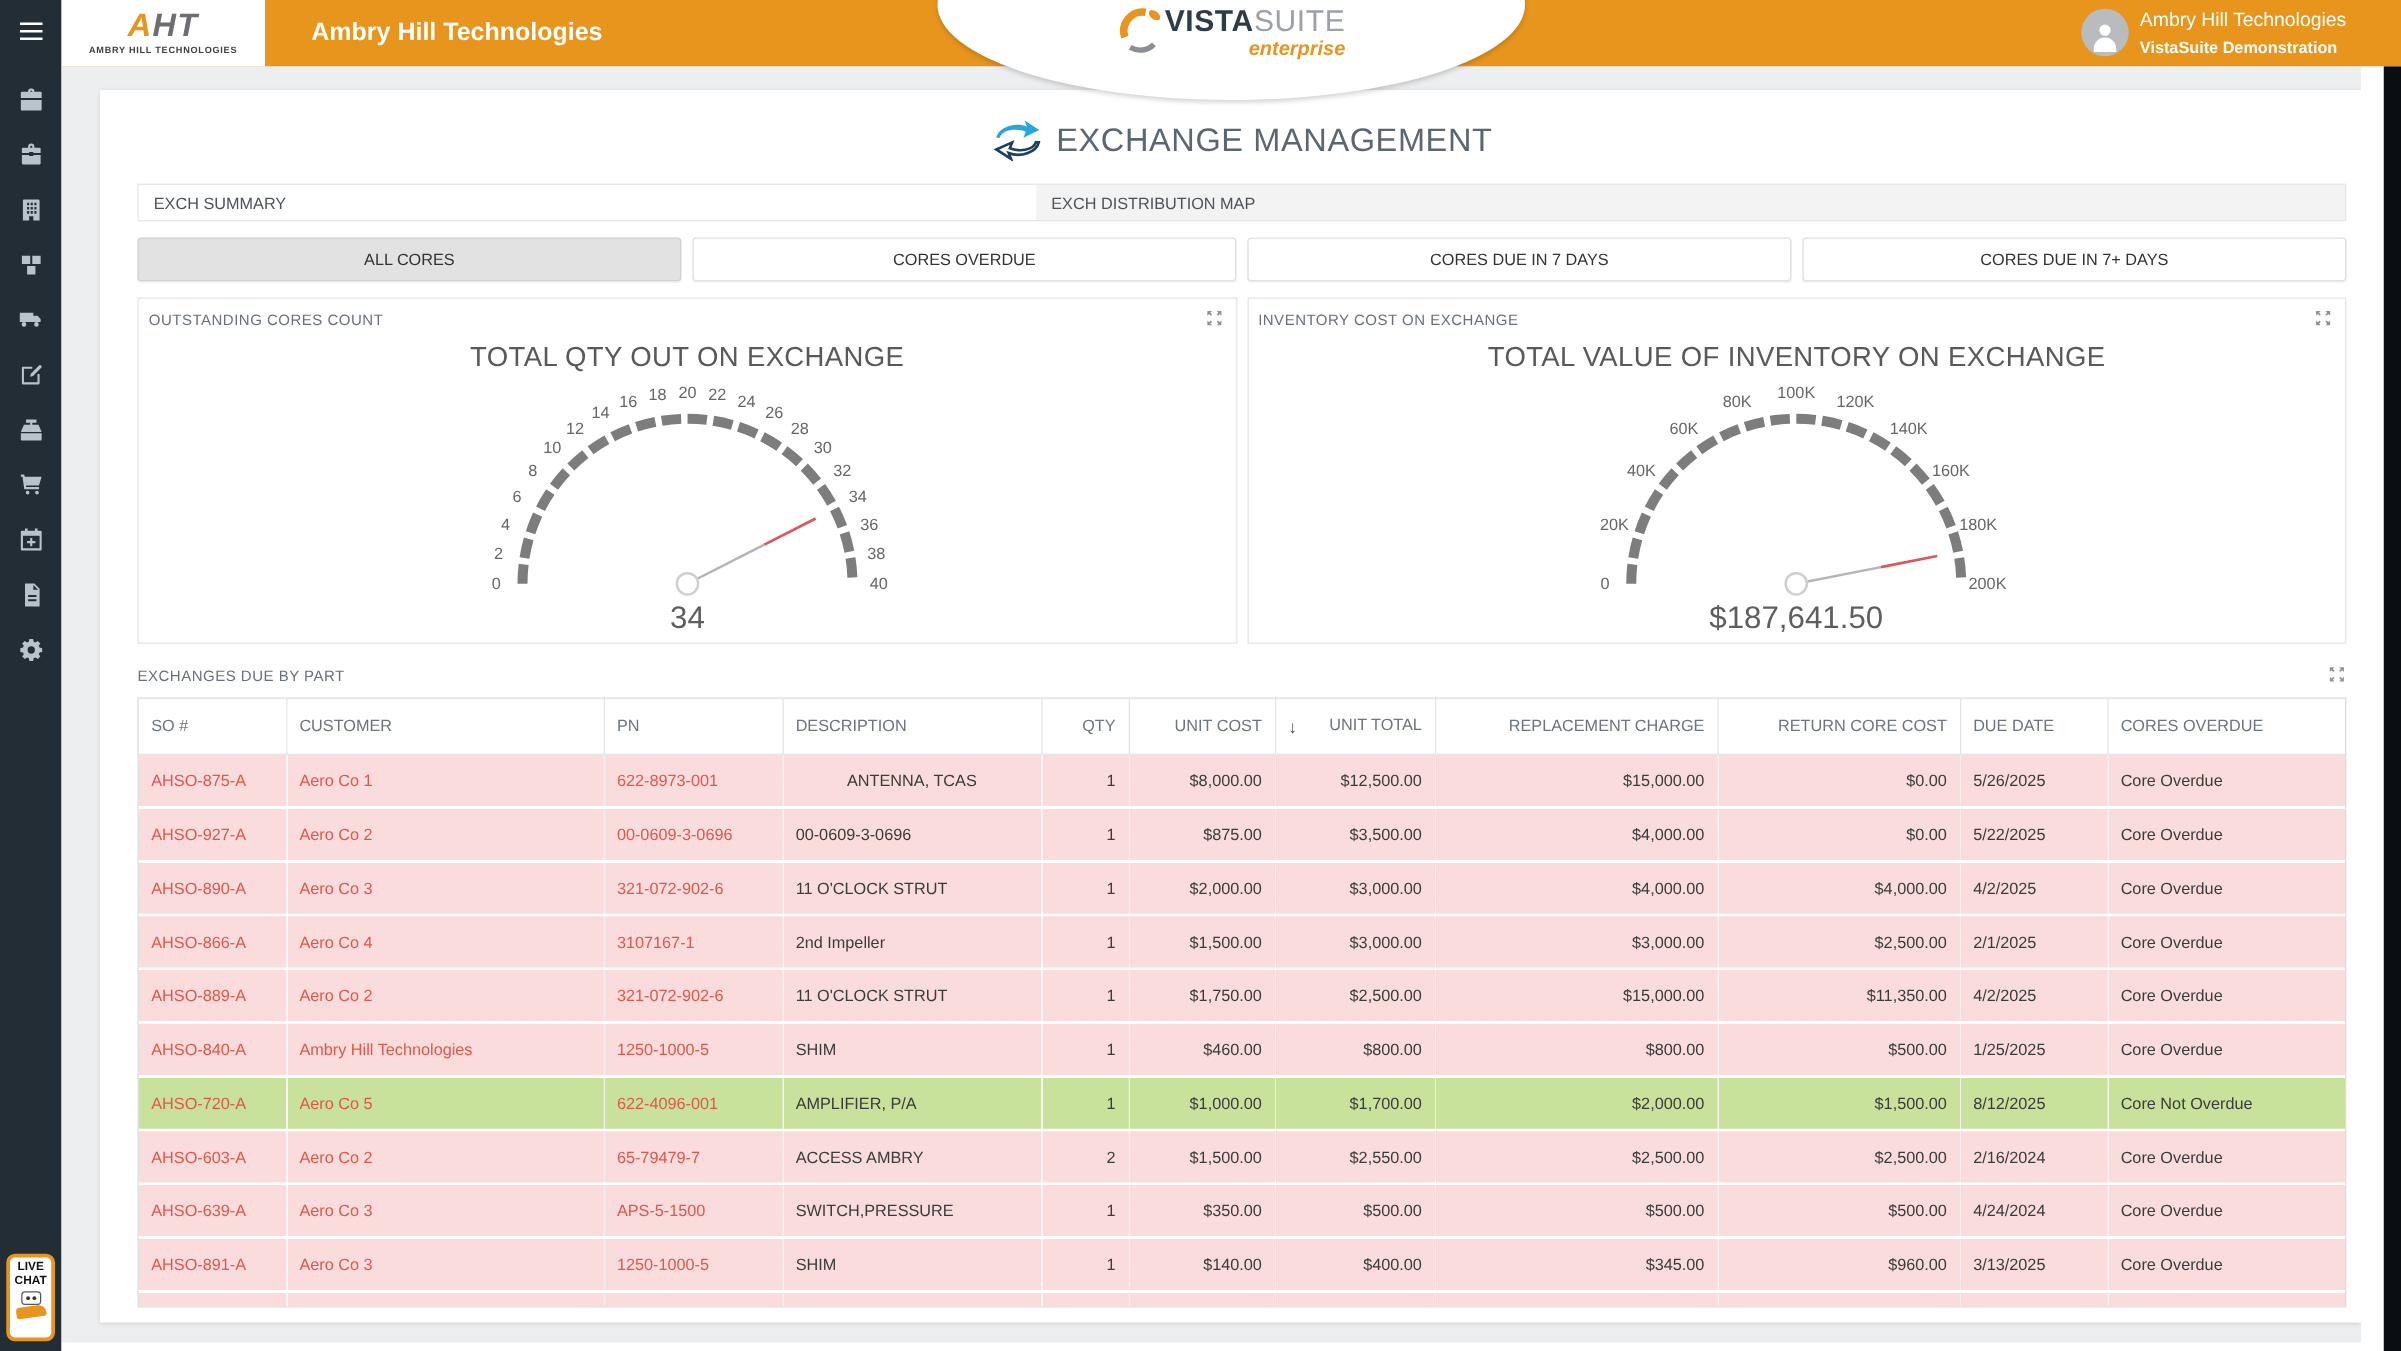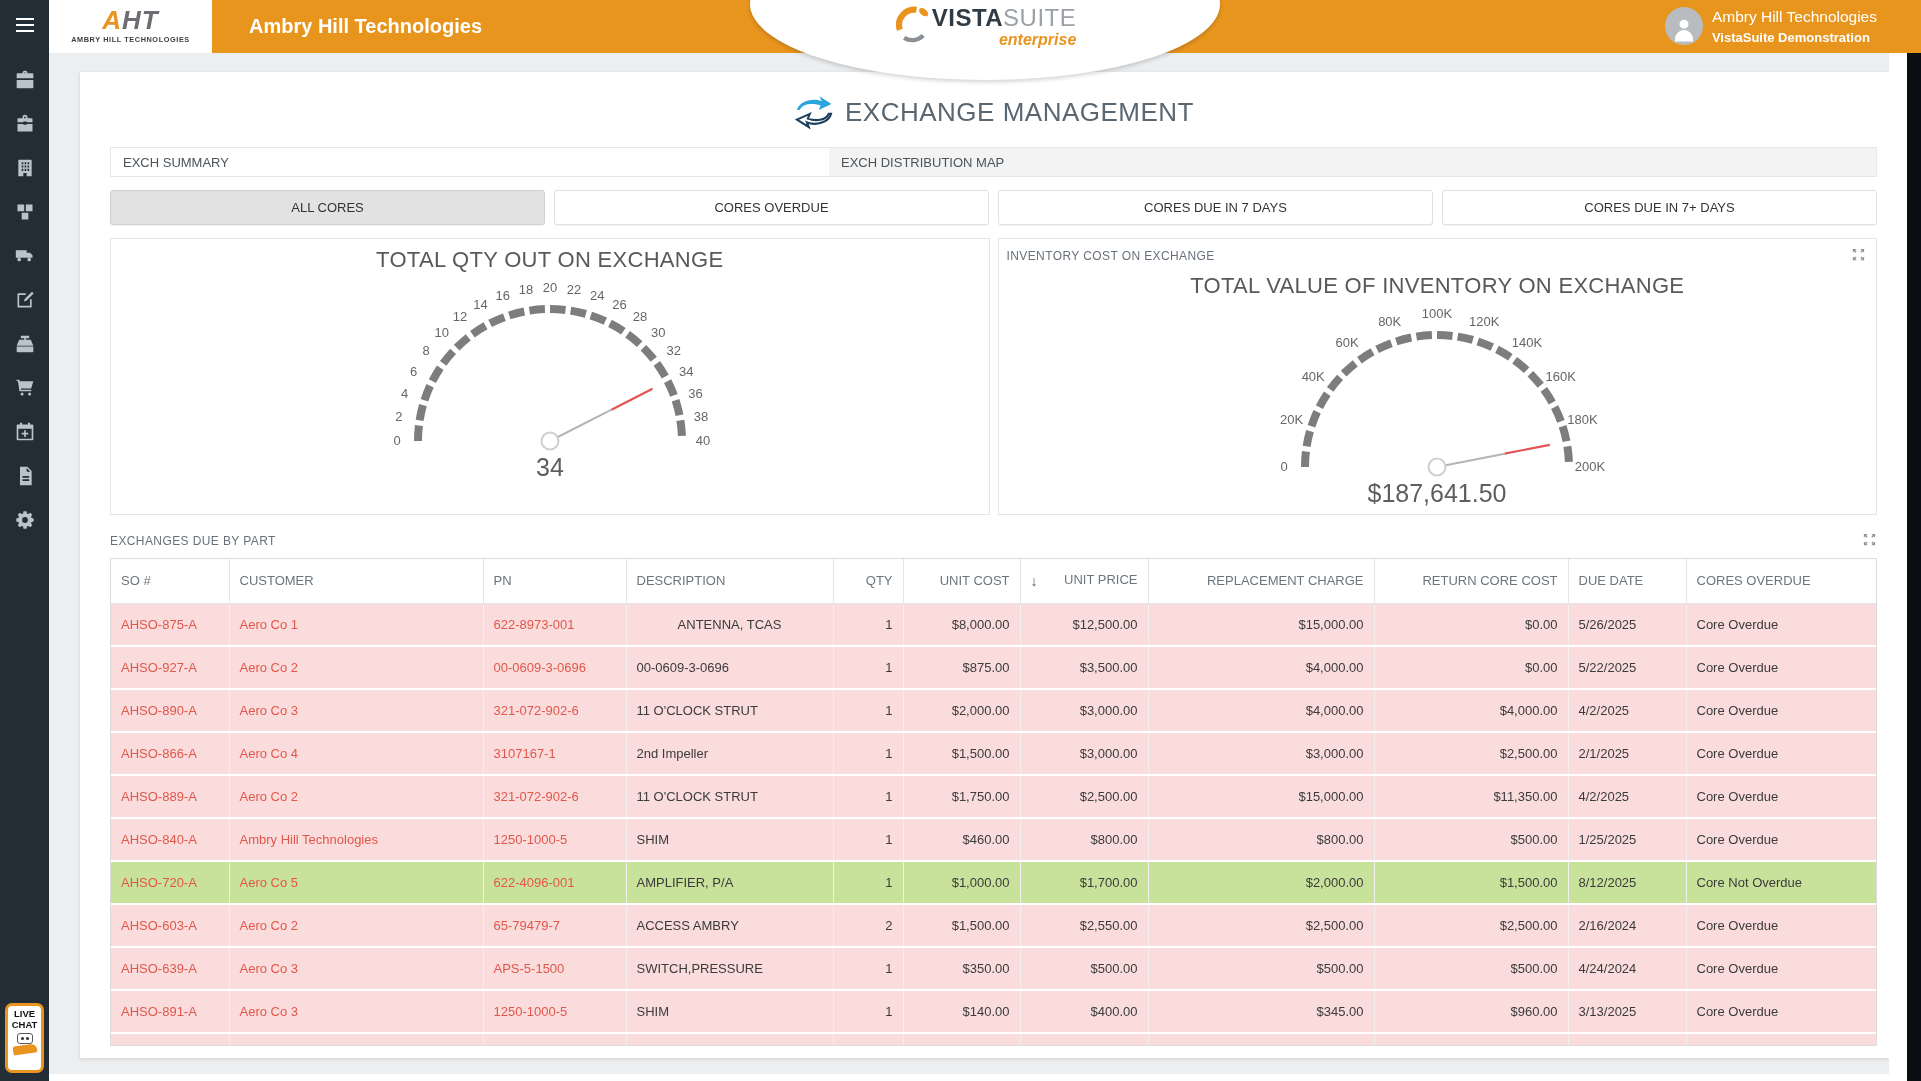--- a/index.html
+++ b/index.html
@@ -236,20 +236,28 @@
 
     <div class="filters">
       <button class="fbtn active">ALL CORES</button>
       <button class="fbtn">CORES OVERDUE</button>
       <button class="fbtn">CORES DUE IN 7 DAYS</button>
       <button class="fbtn">CORES DUE IN 7+ DAYS</button>
     </div>
 
     <div class="panels-row">
       <div class="panel">
+        <div class="panel-head">
+          <div class="panel-title">OUTSTANDING CORES COUNT</div>
+          <button class="expand-btn">
+            <svg viewBox="0 0 24 24">
+                <path d="M3 9V3h6L6.8 5.2 9 7.4 7.4 9 5.2 6.8 3 9zm12-6h6v6l-2.2-2.2L16.6 9 15 7.4l2.2-2.2L15 3zm6 12v6h-6l2.2-2.2L15 16.6 16.6 15l2.2 2.2L21 15zM9 21H3v-6l2.2 2.2L7.4 15 9 16.6l-2.2 2.2L9 21z"></path>
+              </svg>
+          </button>
+        </div>
         <div class="gauge-title">TOTAL QTY OUT ON EXCHANGE</div>
         <svg class="gauge-svg" id="gauge-0" viewBox="0 0 470 210">
             <path d="M 103 168 A 132 132 0 0 1 367 168" fill="none" stroke="#7D7D7D" stroke-width="8" stroke-dasharray="15.55 5.18"></path>
             <text x="82.0" y="172.0" text-anchor="middle" font-size="13" fill="#666">0</text>
             <text x="83.9" y="148.1" text-anchor="middle" font-size="13" fill="#666">2</text>
             <text x="89.5" y="124.7" text-anchor="middle" font-size="13" fill="#666">4</text>
             <text x="98.7" y="102.5" text-anchor="middle" font-size="13" fill="#666">6</text>
             <text x="111.2" y="82.1" text-anchor="middle" font-size="13" fill="#666">8</text>
             <text x="126.8" y="63.8" text-anchor="middle" font-size="13" fill="#666">10</text>
             <text x="145.1" y="48.2" text-anchor="middle" font-size="13" fill="#666">12</text>
@@ -330,21 +338,21 @@
               <col style="width: 191px;">
             </colgroup>
           <thead id="table-head">
               <tr>
                 <th style="text-align: left;"><span>SO #</span></th>
                 <th style="text-align: left;"><span>CUSTOMER</span></th>
                 <th style="text-align: left;"><span>PN</span></th>
                 <th style="text-align: left;"><span>DESCRIPTION</span></th>
                 <th style="text-align: right;"><span>QTY</span></th>
                 <th style="text-align: right;"><span>UNIT COST</span></th>
-                <th style="text-align: right;"><span class="sort-arrow">↓</span><span>UNIT PRICE</span></th>
+                <th style="text-align: right;"><span class="sort-arrow">↓</span><span>UNIT TOTAL</span></th>
                 <th style="text-align: right;"><span>REPLACEMENT CHARGE</span></th>
                 <th style="text-align: right;"><span>RETURN CORE COST</span></th>
                 <th style="text-align: left;"><span>DUE DATE</span></th>
                 <th style="text-align: left;"><span>CORES OVERDUE</span></th>
               </tr>
             </thead>
           <tbody id="table-body">
               <tr class="row-overdue">
                 <td class="cell-red" style="text-align: left;">AHSO-875-A</td>
                 <td class="cell-red" style="text-align: left;">Aero Co 1</td>

